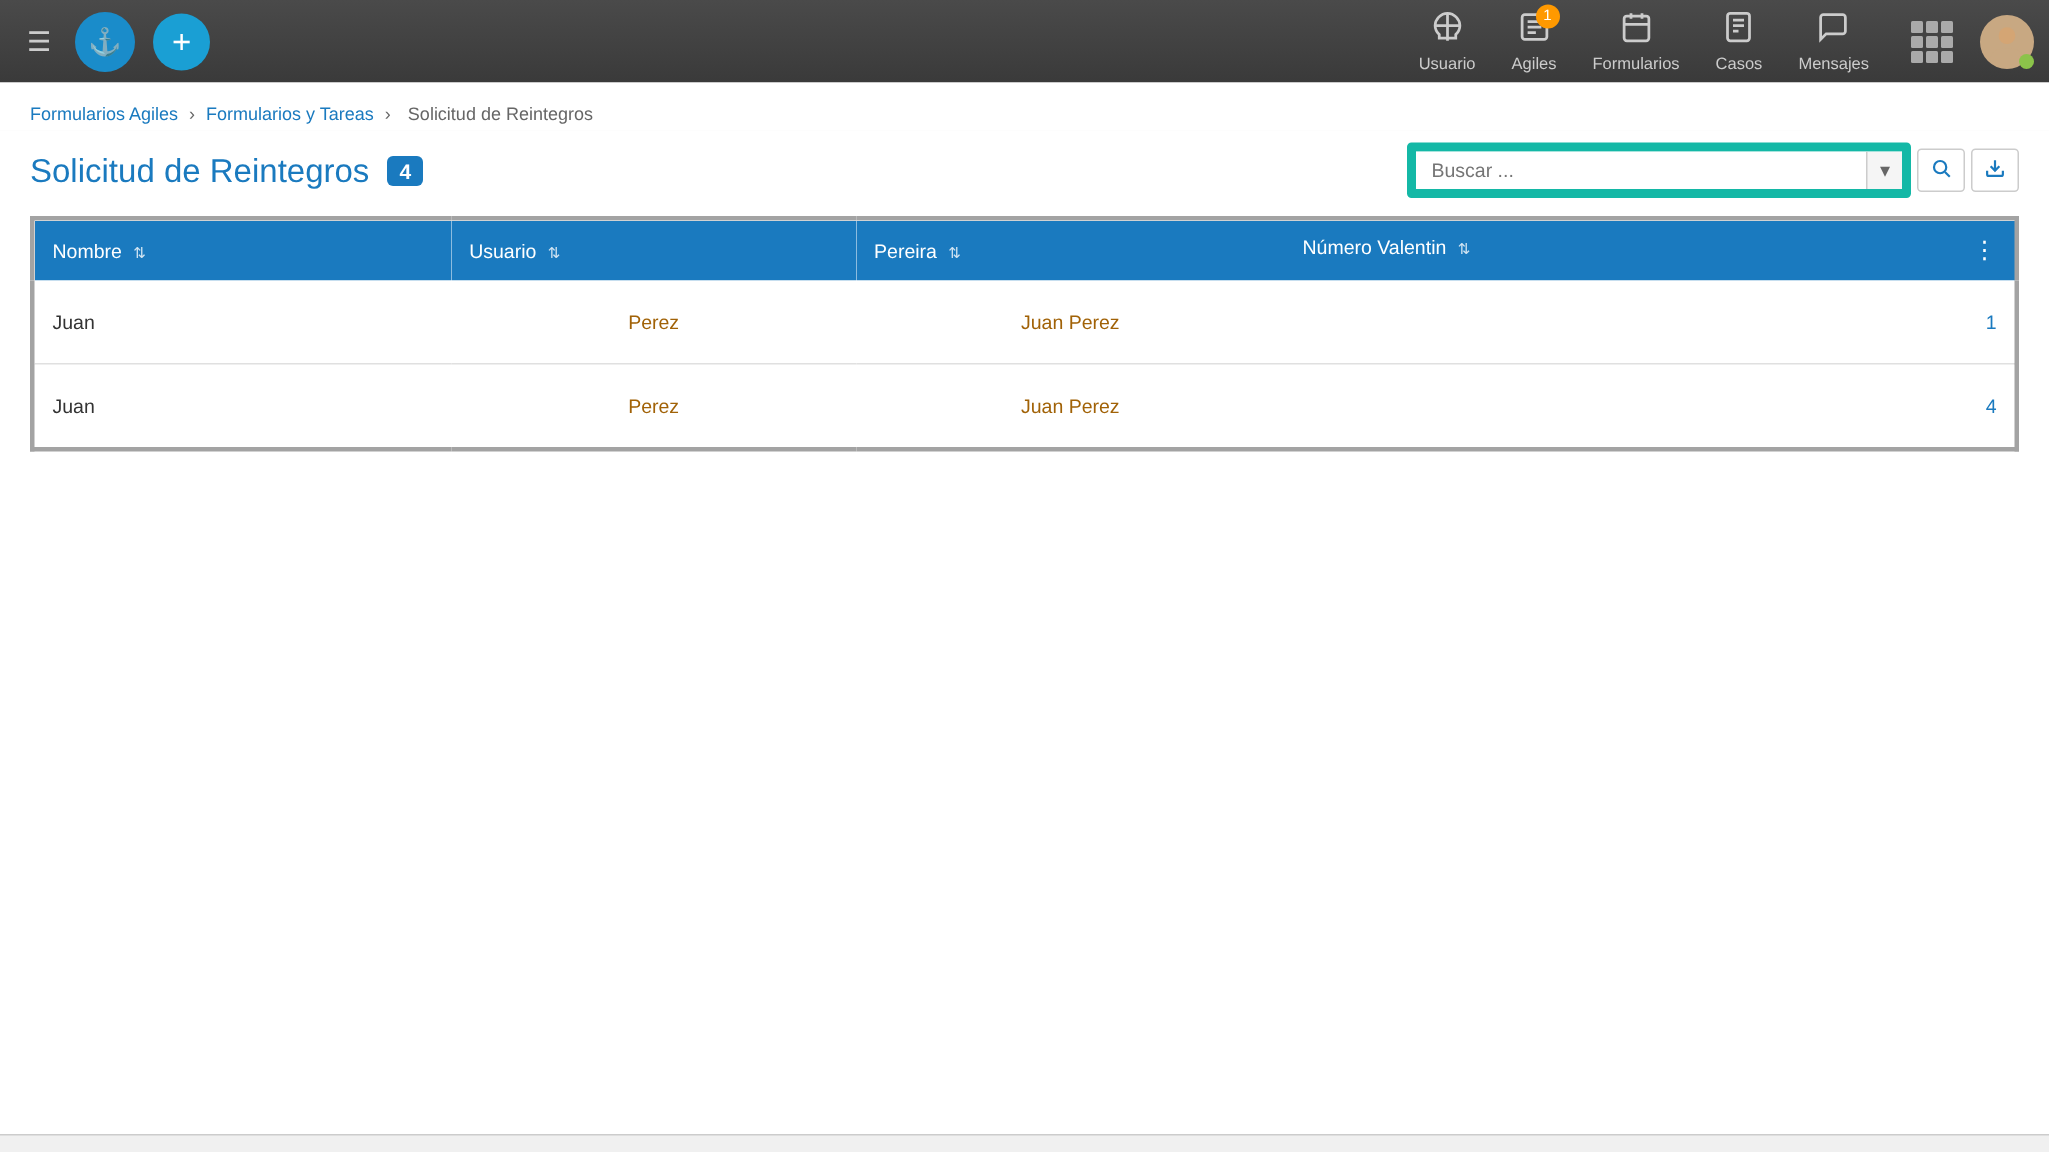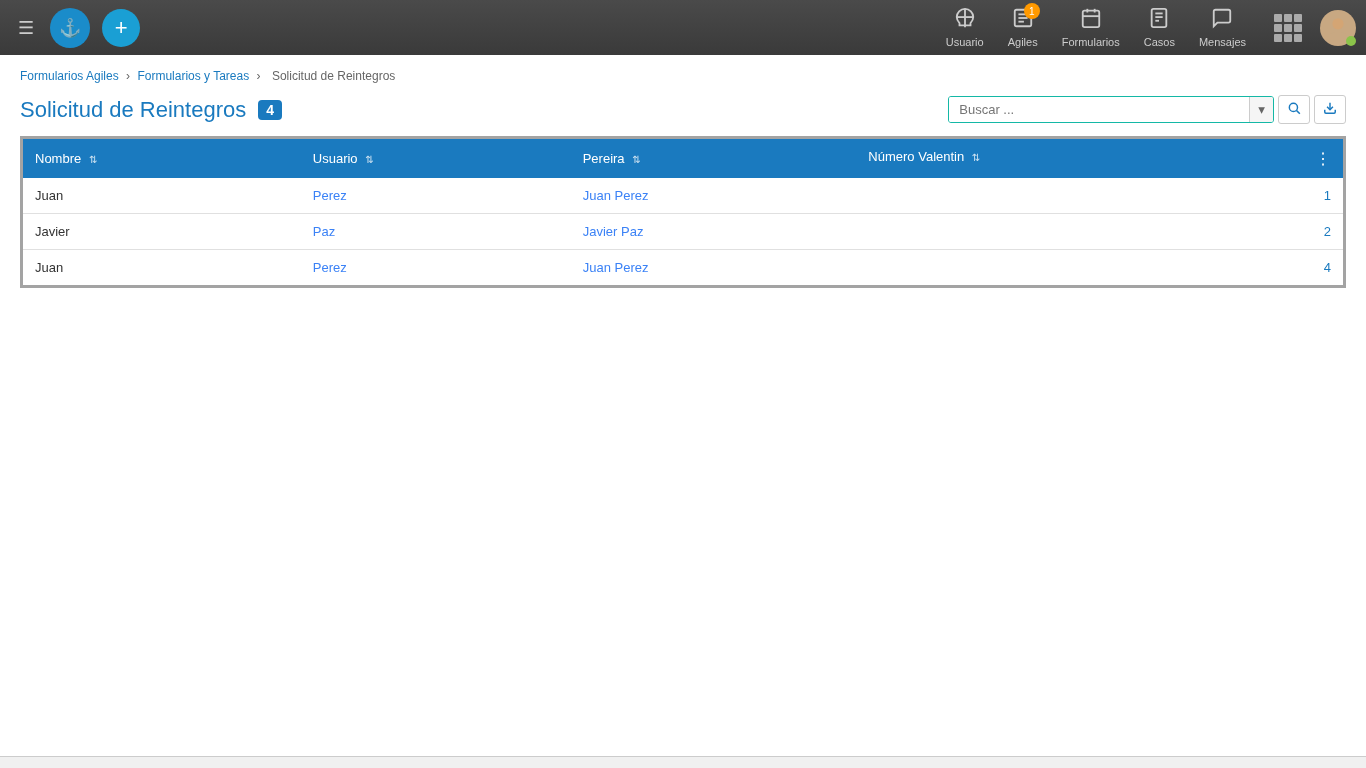--- a/index.html
+++ b/index.html
@@ -128,21 +128,21 @@
     }
     .header-spacer { flex: 1; }
     .search-container {
       display: flex;
       align-items: center;
       gap: 4px;
     }
     .search-input-wrap {
       display: flex;
       align-items: flex-start;
-      border: 1px solid #14b8a6;
+      border: 6px solid #14b8a6;
       border-radius: 3px;
       overflow: hidden;
       background: white;
     }
     .search-input {
       border: none;
       outline: none;
       padding: 5px 10px;
       font-size: 13px;
       width: 300px;
@@ -208,26 +208,27 @@
     .col-options {
       float: right;
       cursor: pointer;
       font-size: 16px;
     }
     .data-table tbody tr {
       border-bottom: 1px solid #e0e0e0;
       background: white;
     }
     .data-table tbody td {
-      padding: 10px 12px;
+      padding: 20px 12px;
       font-size: 13px;
     }
     .td-link {
-      color: #3b82f6;
-      cursor: pointer;
+      color: #a16207;
+      cursor: pointer;
+      text-align: center;
     }
     .td-normal {
       color: #333;
     }
     .td-number {
       color: #1a7abf;
       text-align: right;
     }
 
     
@@ -445,26 +446,20 @@
       </tr>
     </thead>
     <tbody id="table-body">
     <tr>
           <td class="td-normal">Juan</td>
           <td class="td-link">Perez</td>
           <td class="td-link">Juan Perez</td>
           <td class="td-number">1</td>
         </tr>
         <tr>
-          <td class="td-normal">Javier</td>
-          <td class="td-link">Paz</td>
-          <td class="td-link">Javier Paz</td>
-          <td class="td-number">2</td>
-        </tr>
-        <tr>
           <td class="td-normal">Juan</td>
           <td class="td-link">Perez</td>
           <td class="td-link">Juan Perez</td>
           <td class="td-number">4</td>
         </tr>
       </tbody>
   </table>
 </div>
 
 <div class="pagination-container">

